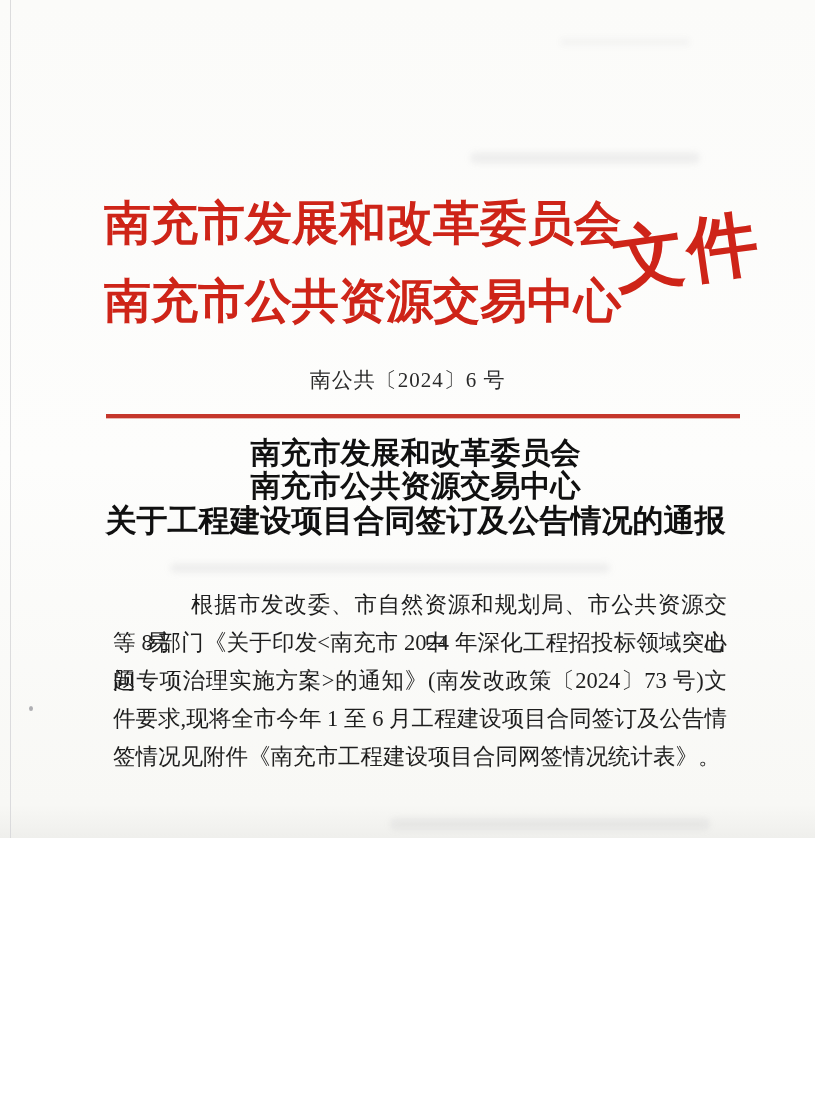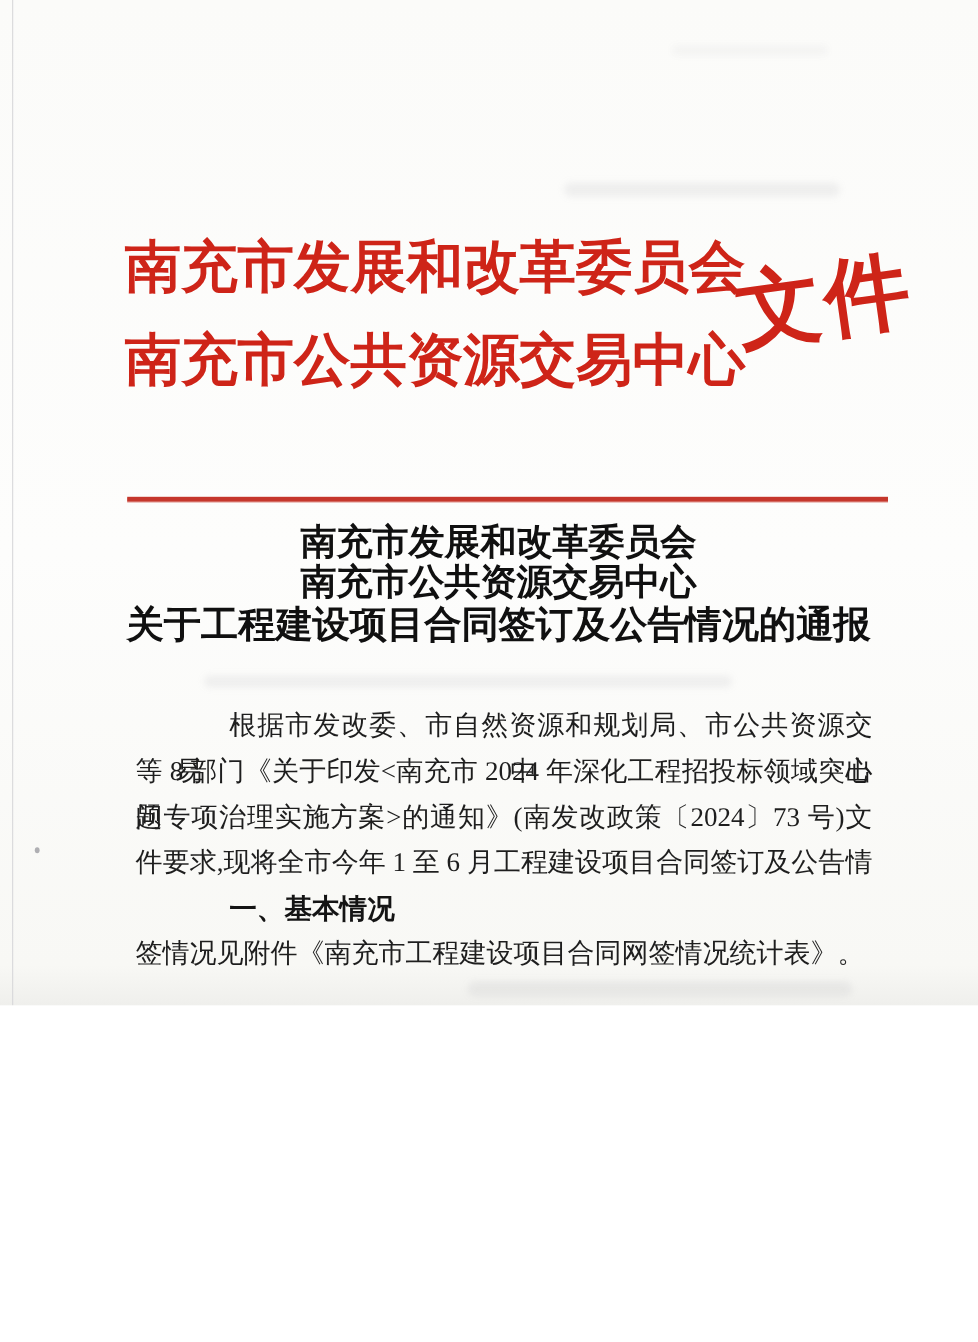--- a/index.html
+++ b/index.html
@@ -77,34 +77,34 @@
   <div class="ghost g1"></div>
   <div class="ghost g2"></div>
   <div class="ghost g3"></div>
   <div class="ghost g4"></div>
   <div class="speck s1"></div>
   <div class="speck s2"></div>
 
   <div class="org-name l1">南充市发展和改革委员会</div>
   <div class="org-name l2">南充市公共资源交易中心</div>
   <div class="doc-mark">文件</div>
+  <div class="doc-number">南公共〔2024〕6 号</div>
   <div class="red-rule"></div>
 
   <div class="title-block">
     <div class="title-line t1">南充市发展和改革委员会</div>
     <div class="title-line t2">南充市公共资源交易中心</div>
     <div class="title-line t3">关于工程建设项目合同签订及公告情况的通报</div>
   </div>
 
   <div class="body-block">
     <div class="bline just indent">根据市发改委、市自然资源和规划局、市公共资源交易中心</div>
     <div class="bline just">等 8 部门《关于印发&lt;南充市 2024 年深化工程招投标领域突出问</div>
     <div class="bline just">题专项治理实施方案&gt;的通知》(南发改政策〔2024〕73 号)文</div>
     <div class="bline just">件要求,现将全市今年 1 至 6 月工程建设项目合同签订及公告情</div>
-    <div class="bline heading indent">一、基本情况</div>
     <div class="bline">签情况见附件《南充市工程建设项目合同网签情况统计表》。</div>
   </div>
 
   <div class="page-number">- 1 -</div>
 
   <div class="bottom-shadow-band"></div>
   <div class="bottom-shadow-line"></div>
 </div>
 
 </body></html>

